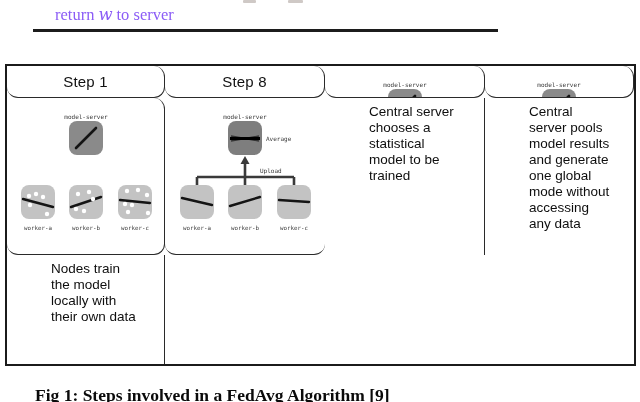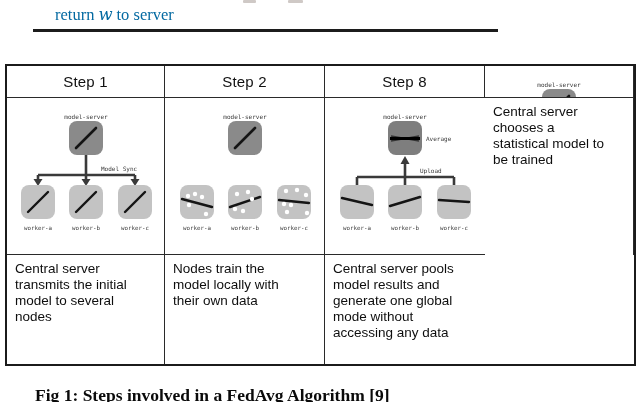--- a/index.html
+++ b/index.html
@@ -3,21 +3,21 @@
 <meta charset="utf-8">
 <style>
   html,body{margin:0;padding:0;}
   body{
     width:640px;height:402px;overflow:hidden;position:relative;
     background:#ffffff;font-family:"Liberation Sans",sans-serif;
   }
   
   .algo-note{
     position:absolute;left:55px;top:5px;
-    font-family:"Liberation Serif",serif;font-size:16.5px;color:#0369a1;
+    font-family:"Liberation Serif",serif;font-size:16.5px;color:#8b5cf6;
     white-space:nowrap;
   }
   .algo-note .mvar{
     font-family:"DejaVu Serif",serif;font-style:italic;margin:0 4px;
   }
   .top-rule{
     position:absolute;left:33px;top:29px;width:465px;height:2.5px;
     background:#1c1c1c;
   }
   .artifact{position:absolute;top:0;height:3px;background:#cfc9c6;border-radius:1px;}
@@ -26,29 +26,29 @@
   
   .fig-table{
     position:absolute;left:5px;top:64px;width:631px;height:302px;
     box-sizing:border-box;border:2px solid #1b1b1b;background:#fff;
     display:grid;
     grid-template-columns:158px 160px 160px 149px;
     grid-template-rows:32px 157px 109px;
   }
   .cell{box-sizing:border-box;overflow:hidden;}
   .cell.bR{border-right:1.5px solid #2a2a2a;}
-  .cell.bB{border-bottom:1.5px solid #2a2a2a;}
+  .cell.bB{border-bottom:1.5px solid #2a2a2a;border-radius:11px;}
   .head-cell{
     display:flex;align-items:center;justify-content:center;
     font-size:15px;color:#111;letter-spacing:.2px;
   }
   .illus-cell{display:flex;justify-content:center;}
   .illus-cell svg{flex:0 0 auto;display:block;}
   .desc-cell{
-    padding:6px 23px 0 8px;font-size:13.5px;line-height:16px;color:#0e0e0e;
+    padding:6px 23px 0 8px;font-size:13.5px;line-height:16px;color:#0e0e0e;margin-left:36px;
   }
   .tinytxt{
     font-family:"DejaVu Sans Mono",monospace;font-size:6px;fill:#3a3a3a;
   }
   .wlabel{
     font-family:"DejaVu Sans Mono",monospace;font-size:5.8px;fill:#3a3a3a;
   }
   
   .caption{
     position:absolute;left:35px;top:385px;
@@ -61,21 +61,20 @@
 
 <div class="artifact a1"></div>
 <div class="artifact a2"></div>
 
 <div class="algo-note"><span>return</span><span class="mvar">w</span><span>to server</span></div>
 <div class="top-rule"></div>
 
 <div class="fig-table">
 
   <div class="cell bR bB head-cell">Step 1</div>
-  <div class="cell bR bB head-cell">Step 2</div>
   <div class="cell bR bB head-cell">Step 8</div>
 
   <div class="cell bR bB illus-cell">
     <svg width="156" height="157" viewBox="0 0 156 157">
       <text class="tinytxt" x="78" y="21" text-anchor="middle">model-server</text>
       <rect x="61" y="23" width="34" height="34" rx="8" fill="#8a8a8a"></rect>
       <line x1="68" y1="50" x2="88" y2="30" stroke="#141414" stroke-width="2.6" stroke-linecap="round"></line>
       <rect x="13" y="87" width="34" height="34" rx="8" fill="#c3c3c3"></rect>
       <rect x="61" y="87" width="34" height="34" rx="8" fill="#c3c3c3"></rect>
       <rect x="110" y="87" width="34" height="34" rx="8" fill="#c3c3c3"></rect>
@@ -166,19 +165,18 @@
       <line x1="15" y1="100" x2="45" y2="107" stroke="#141414" stroke-width="2.4" stroke-linecap="round"></line>
       <line x1="63" y1="108" x2="93" y2="99" stroke="#141414" stroke-width="2.4" stroke-linecap="round"></line>
       <line x1="112" y1="102" x2="142" y2="104" stroke="#141414" stroke-width="2.4" stroke-linecap="round"></line>
       <text class="wlabel" x="30" y="132" text-anchor="middle">worker-a</text>
       <text class="wlabel" x="78" y="132" text-anchor="middle">worker-b</text>
       <text class="wlabel" x="127" y="132" text-anchor="middle">worker-c</text>
     </svg>
   </div>
 
   <div class="cell bR desc-cell">Central server chooses a statistical model to be trained</div>
-  <div class="cell bR desc-cell">Central server transmits the initial model to several nodes</div>
+  <div class="cell desc-cell">Central server pools model results and generate one global mode without accessing any data</div>
   <div class="cell bR desc-cell">Nodes train the model locally with their own data</div>
-  <div class="cell desc-cell">Central server pools model results and generate one global mode without accessing any data</div>
 
 </div>
 
 <div class="caption">Fig 1: Steps involved in a FedAvg Algorithm [9]</div>
 
 </body></html>

